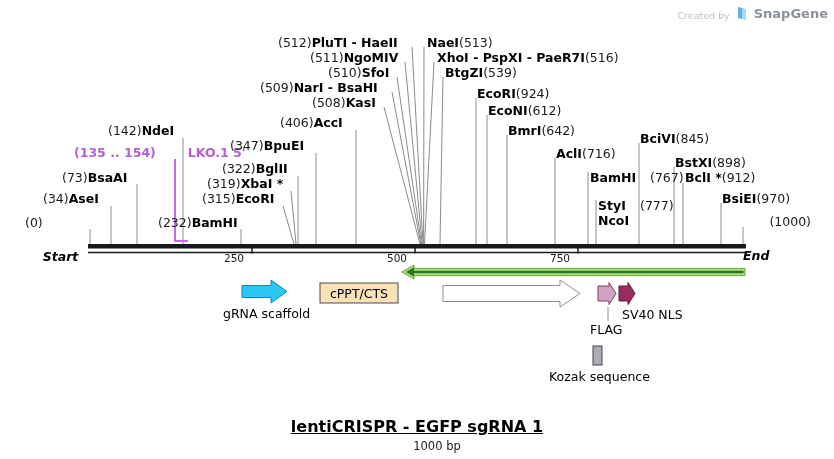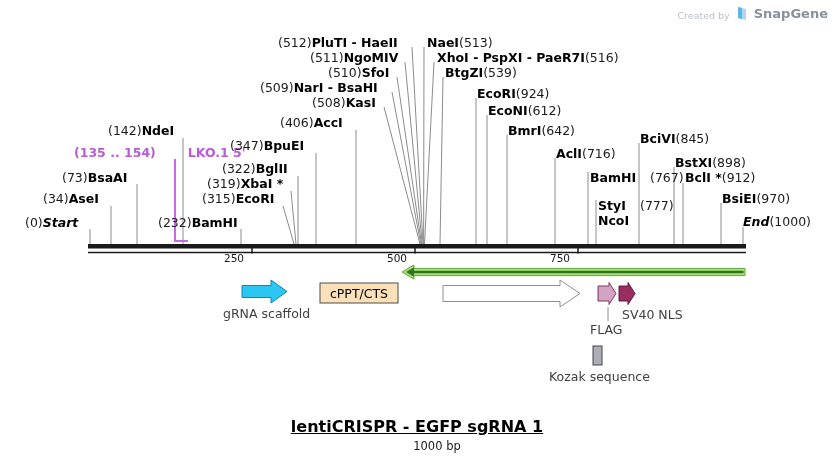--- a/index.html
+++ b/index.html
@@ -2,24 +2,24 @@
 <html><head>
 <meta charset="utf-8">
 <style>
   html,body{margin:0;padding:0;background:#fff;}
   #canvas{position:relative;width:834px;height:459px;background:#fff;overflow:hidden;
           font-family:"DejaVu Sans","Liberation Sans",sans-serif;color:#1a1a1a;}
   svg.layer{position:absolute;left:0;top:0;}
   .rl{position:absolute;display:flex;font-size:12.5px;line-height:13px;white-space:nowrap;}
   .rl .p{font-weight:400;color:#1a1a1a;}
   .rl .n{font-weight:700;color:#000;}
-  .rl.term .n{font-style:italic;}
+  .rl.term .n{font-style:italic;margin-top:34px;}
   .rl.purple .p,.rl.purple .n{color:#B55CD6;font-weight:700;margin-left:32px;}
   .tickl{position:absolute;width:30px;text-align:right;font-size:10.5px;line-height:11px;color:#1a1a1a;}
-  .feat-label{position:absolute;font-size:12.5px;line-height:14px;color:#404040;white-space:nowrap;}
+  .feat-label{position:absolute;font-size:12.5px;line-height:14px;color:#000000;white-space:nowrap;}
   .boxtext{position:absolute;font-size:12.5px;line-height:14px;color:#000;text-align:center;}
   .title-wrap{position:absolute;left:0;right:0;text-align:center;}
   .title{font-size:16px;font-weight:700;color:#000;text-decoration:underline;}
   .subtitle{font-size:11.5px;color:#1a1a1a;margin-top:3px;padding-left:40px;}
   .watermark{position:absolute;top:6px;right:6px;display:flex;align-items:flex-end;gap:6px;}
   .wm-created{font-size:9.5px;color:#bcc1c9;}
   .wm-brand{font-size:13px;font-weight:700;color:#8a909a;}
 </style>
 </head>
 <body>

